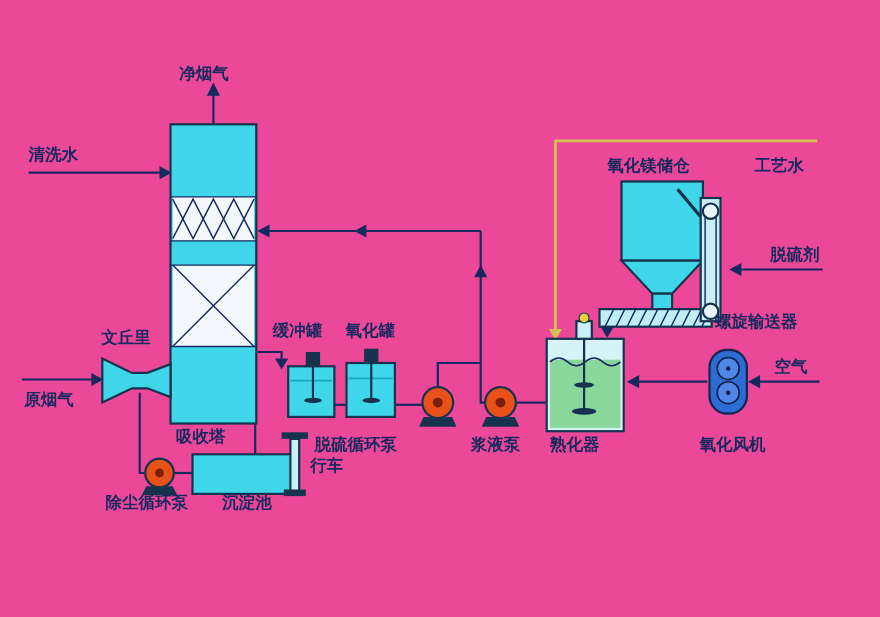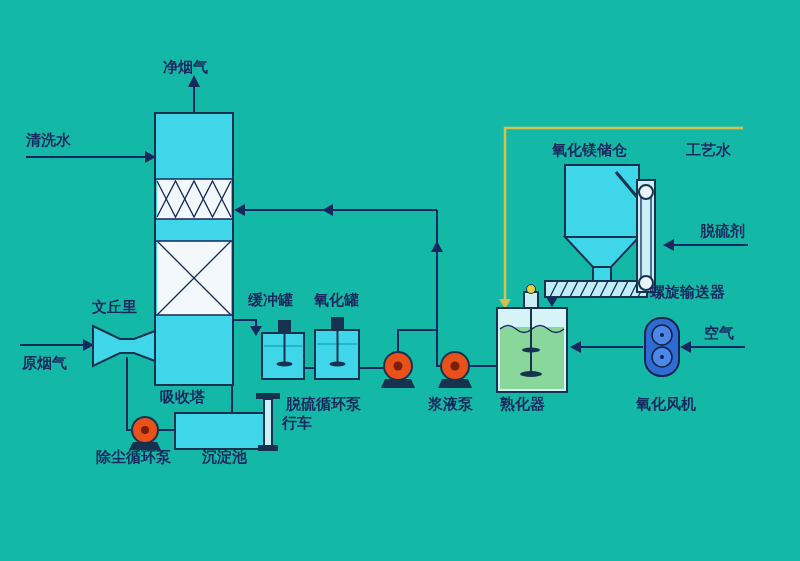--- a/index.html
+++ b/index.html
@@ -1,16 +1,16 @@
 <!DOCTYPE html>
 <html><head>
 <meta charset="utf-8">
 <style>
   html,body{margin:0;padding:0;}
-  .stage{width:800px;height:561px;background:#14b8a6;position:relative;overflow:hidden;}
+  .stage{width:800px;height:561px;background:#ec4899;position:relative;overflow:hidden;}
   svg{display:block;}
   text{font-family:"DejaVu Sans","Liberation Sans",sans-serif;font-weight:700;font-size:15px;fill:#16295e;}
   .pipe{stroke:#16295e;stroke-width:2;fill:none;}
   .thin{stroke:#16295e;stroke-width:1.3;fill:none;}
   .arrow{fill:#16295e;stroke:none;}
   .equip{stroke:#16324f;stroke-width:2;}
 </style>
 </head>
 <body>
 

